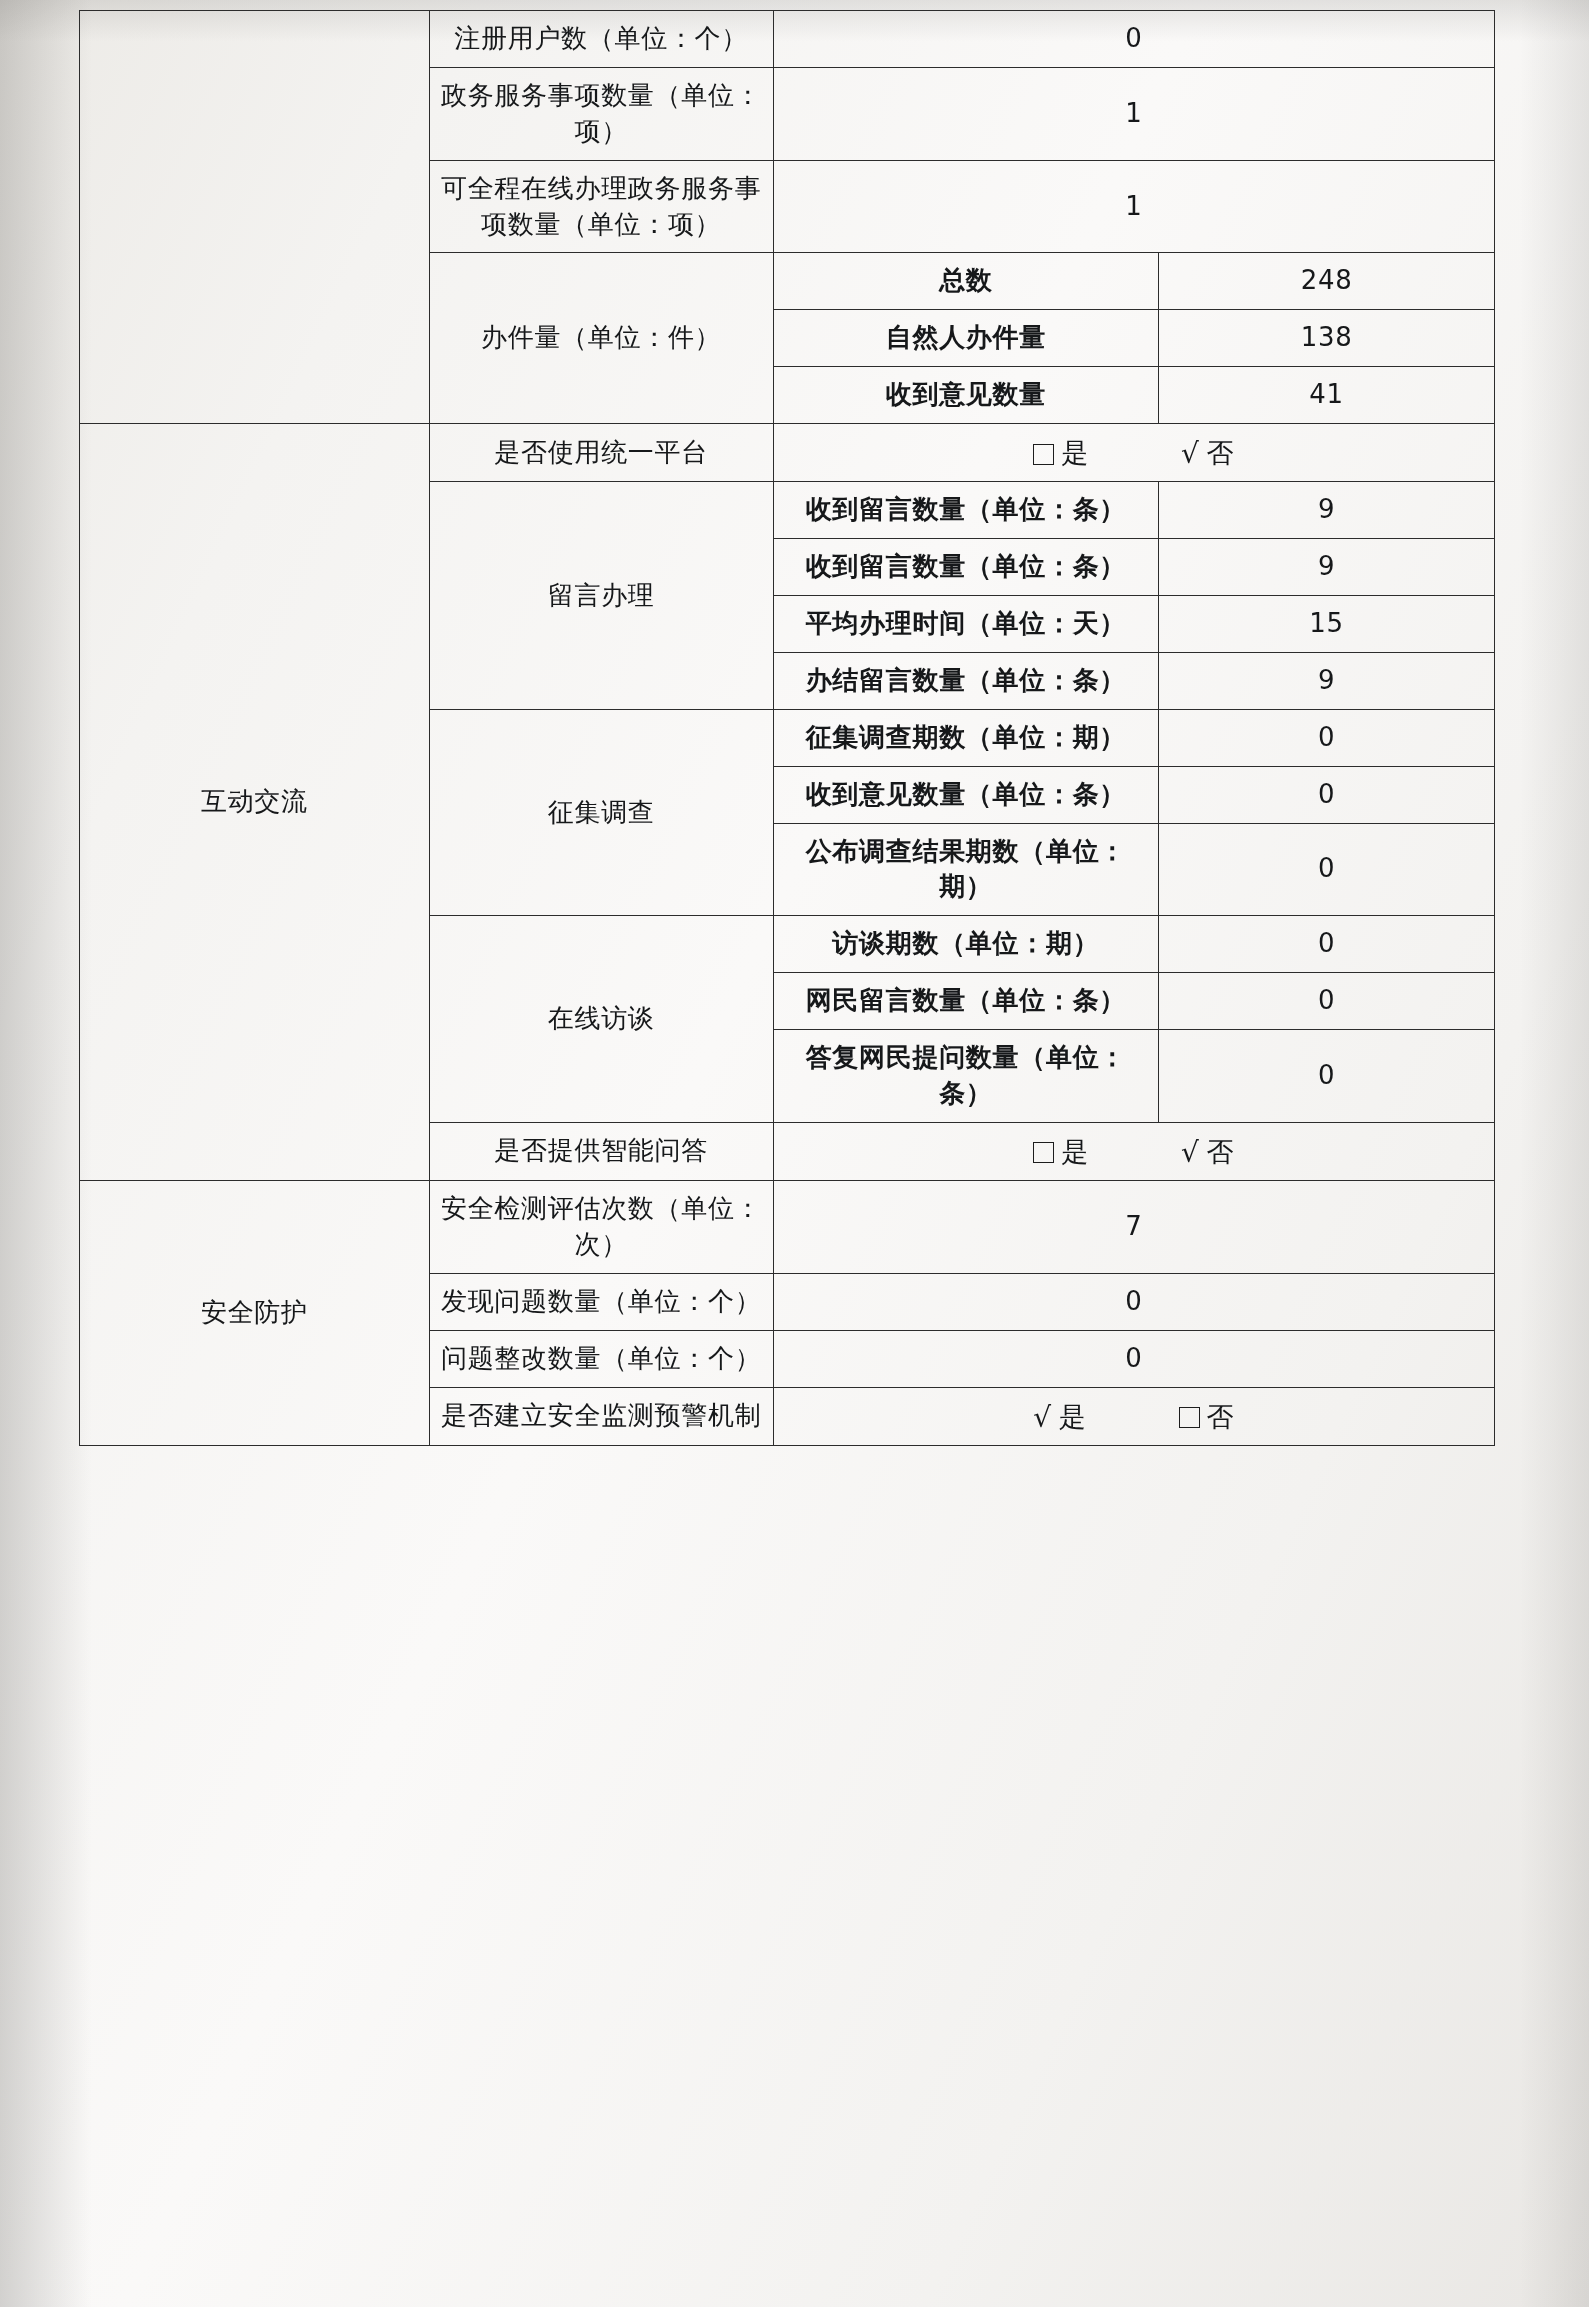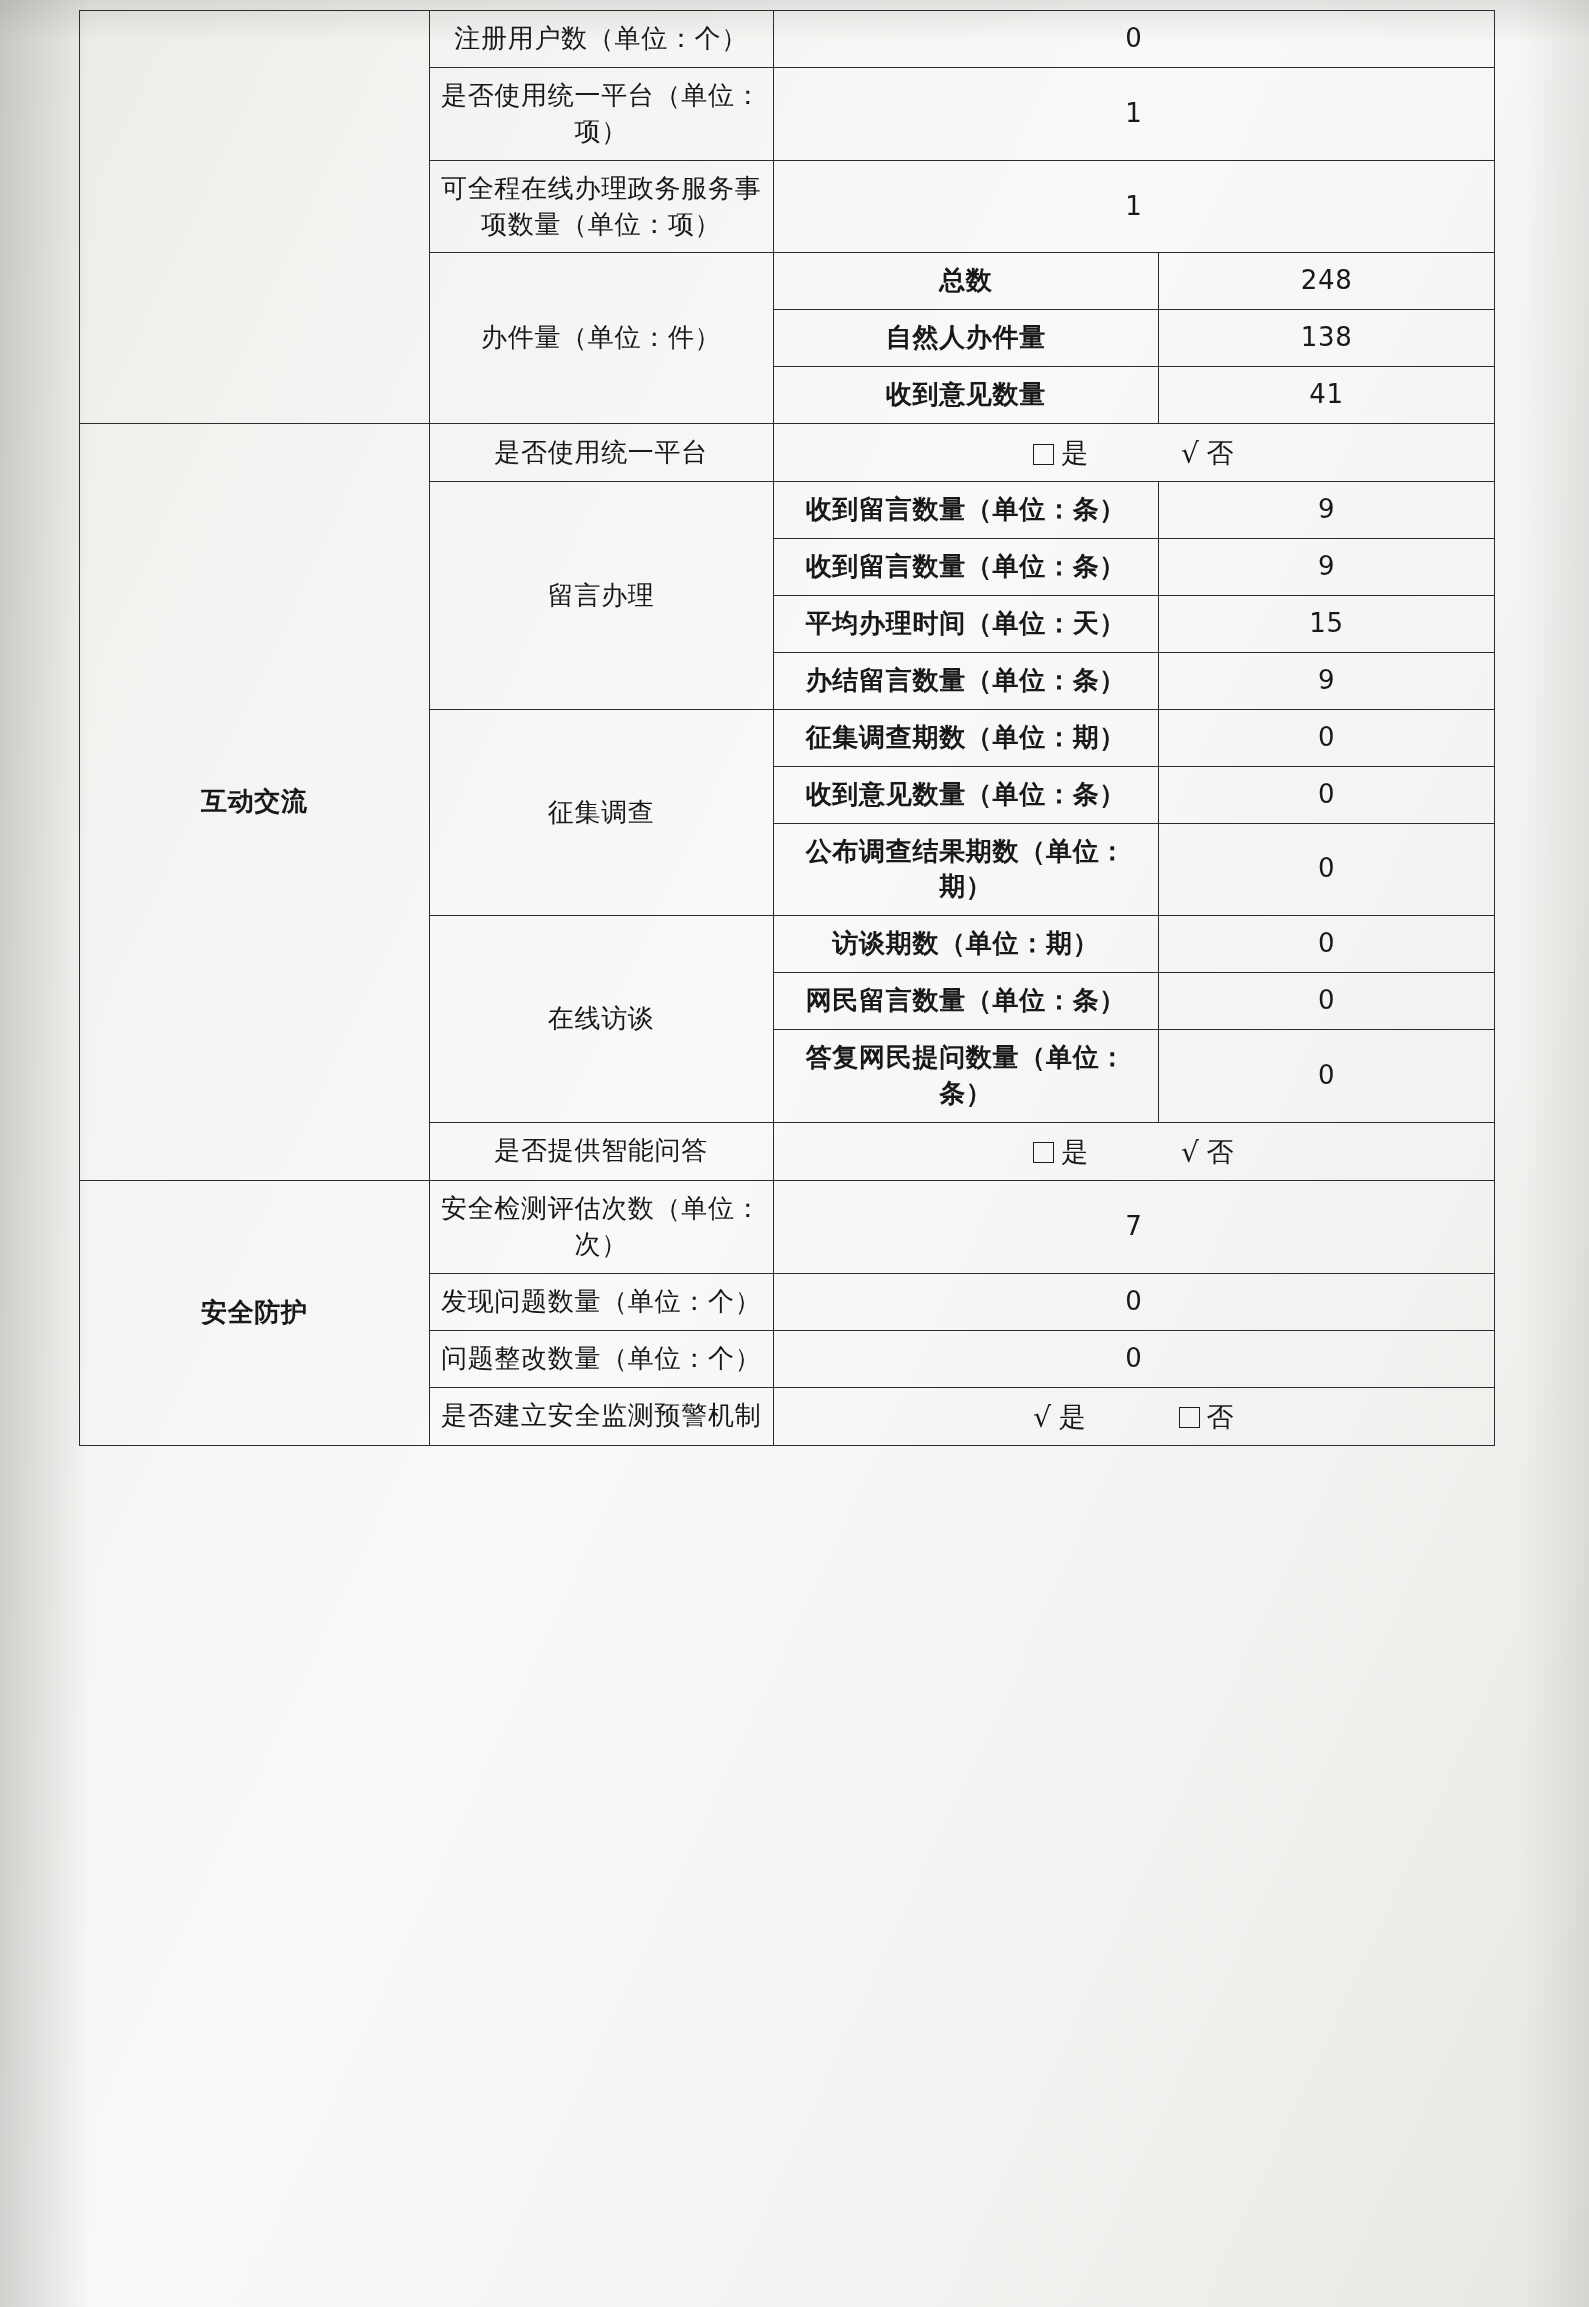--- a/index.html
+++ b/index.html
@@ -60,21 +60,20 @@
     text-align: center;
     vertical-align: middle;
     font-size: 26px;
     line-height: 1.38;
     padding: 10px 8.5px;
     letter-spacing: 0.7px;
   }
   td.cat {
     font-size: 27.5px;
     letter-spacing: 2.1px;
-    font-weight: bold;
   }
   td.label {
     font-size: 26px;
     letter-spacing: 0.7px;
   }
   td.num {
     font-size: 27px;
     font-family: "DejaVu Sans", "Liberation Sans", sans-serif;
     letter-spacing: 0.7px;
   }
@@ -134,21 +133,21 @@
     </colgroup>
     <tbody>
 
       <tr>
         <td class="cat" rowspan="6"></td>
         <td class="label">注册用户数（单位：个）</td>
         <td class="num" colspan="2">0</td>
       </tr>
 
       <tr>
-        <td class="label">是否使用统一平台（单位：项）</td>
+        <td class="label">政务服务事项数量（单位：项）</td>
         <td class="num" colspan="2">1</td>
       </tr>
 
       <tr>
         <td class="label">可全程在线办理政务服务事项数量（单位：项）</td>
         <td class="num" colspan="2">1</td>
       </tr>
 
       <tr>
         <td class="label" rowspan="3">办件量（单位：件）</td>

